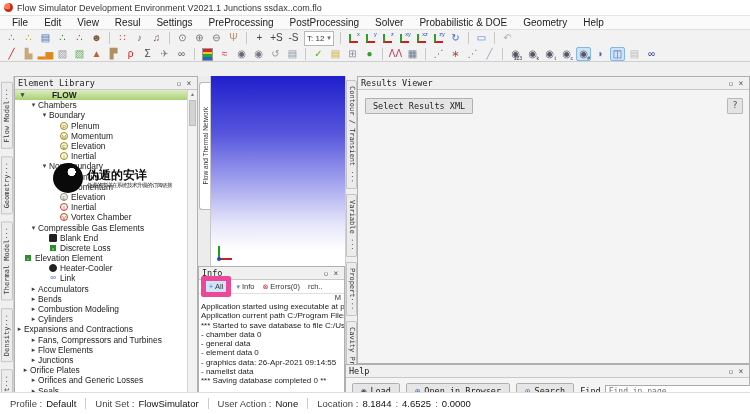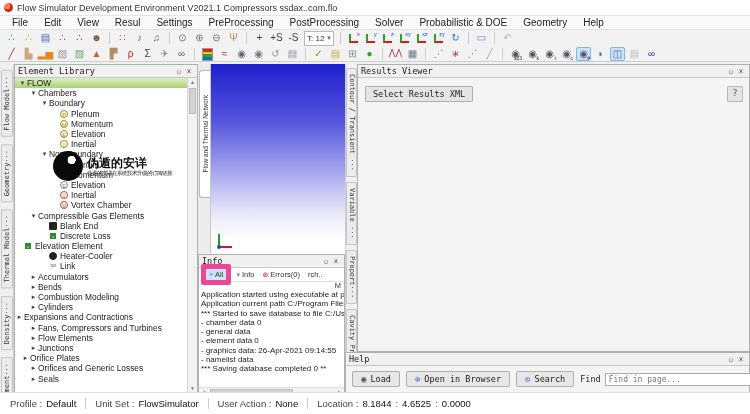--- a/index.html
+++ b/index.html
@@ -18,32 +18,32 @@
   .tb-btn.active{background:#cde3f7;border-color:#84b6e0;}
   .tb-glyph{font-size:10px;line-height:10px;}
   .tb-sub{position:absolute;right:0;bottom:-1px;font-size:5px;color:#334;line-height:5px;}
   .tb-sep{width:1px;height:12px;background:#c8c8c8;margin:0 4px;}
   .tb-select{display:flex;align-items:center;height:13px;border:1px solid #b8b8b8;background:#fff;font-size:8px;color:#333;padding:0 2px;margin:0 2px;}
   .tb-caret{font-size:7px;color:#666;margin-left:3px;}
   .axis-shape{width:9px;height:9px;border-left:2px solid #2e9e2e;border-bottom:2px solid #cc2020;box-sizing:border-box;display:inline-block;}
   .axis-label{position:absolute;right:0;top:-1px;font-size:5.5px;color:#2244cc;line-height:6px;}
   .colorbar-shape{width:9px;height:11px;display:inline-block;background:linear-gradient(to bottom,#d22 0 25%,#ec2 25% 50%,#2a2 50% 75%,#26c 75%);border:1px solid #999;}
   
-  #main{position:absolute;left:0;top:64px;width:750px;height:330px;}
+  #main{position:absolute;left:0;top:76px;width:750px;height:330px;}
   
   #left-strip{position:absolute;left:0;top:0;width:14px;height:330px;background:#f0f0f0;border-right:1px solid #d0d0d0;box-sizing:border-box;display:flex;flex-direction:column;align-items:center;padding-top:6px;}
   .side-tab{writing-mode:vertical-rl;transform:rotate(180deg);font-family:"DejaVu Sans Mono",monospace;font-size:7px;color:#333;background:#ececec;border:1px solid #c4c4c4;border-radius:2px 0 0 2px;padding:5px 0;margin-bottom:7px;white-space:nowrap;line-height:10px;}
   
   #element-lib{position:absolute;left:14px;top:0;width:184px;height:330px;background:#fff;border:1px solid #b0b0b0;box-sizing:border-box;}
   .panel-header{height:13px;background:#f0f0f0;border-bottom:1px solid #c8c8c8;display:flex;align-items:center;font-family:"DejaVu Sans Mono",monospace;font-size:8.5px;color:#222;padding:0 3px;box-sizing:border-box;}
   .panel-header .ph-title{flex:1 1 auto;white-space:nowrap;overflow:hidden;}
   .ph-btn{font-size:8px;color:#555;width:10px;text-align:center;line-height:11px;}
   #tree{position:absolute;left:0;top:13px;right:10px;bottom:0;overflow:hidden;}
   .tree-row{display:flex;align-items:center;height:10.2px;font-size:8.4px;color:#222;white-space:nowrap;}
-  .tree-row.selected{background:linear-gradient(to bottom,#ddeec0,#a9d077);font-weight:normal;}
+  .tree-row.selected{background:linear-gradient(to bottom,#ddeec0,#a9d077);font-weight:bold;gap:25px;}
   .tree-arrow{width:9px;font-size:7px;color:#444;text-align:center;flex:0 0 auto;line-height:8px;}
   .tree-ic{flex:0 0 auto;width:8px;height:8px;border-radius:50%;font-size:5.5px;line-height:8px;text-align:center;margin-right:3px;box-sizing:border-box;}
   .tree-ic.square{border-radius:1px;}
   .tree-label{overflow:hidden;}
   #tree-scroll{position:absolute;right:0;top:13px;width:10px;bottom:0;background:#f2f2f2;border-left:1px solid #d5d5d5;box-sizing:border-box;}
   .scr-arrow{height:9px;font-size:5px;color:#777;text-align:center;line-height:9px;}
   .scr-thumb{position:absolute;left:1px;right:1px;top:10px;height:26px;background:#d3d3d3;border:1px solid #bbb;box-sizing:border-box;}
   #tree-scroll .down{position:absolute;bottom:0;left:0;right:0;}
   
   #watermark{position:absolute;left:38px;top:86px;z-index:6;width:130px;pointer-events:none;}
@@ -101,21 +101,21 @@
   .sb-sep{width:1px;height:11px;background:#ccc;margin:0 9px;}
   .sb-colon{color:#666;margin:0 4px;}
 </style>
 </head>
 <body>
 
 <div id="app">
 
   <div id="titlebar">
     <span id="app-icon"></span>
-    <span id="title-text">Flow Simulator Development Environment V2021.1 Compressors ssdax..com.flo</span>
+    <span id="title-text">Flow Simulator Development Environment V2021.1 Junctions ssdax..com.flo</span>
   </div>
 
   <div id="menubar">
       <div class="menu-item">File</div>
       <div class="menu-item">Edit</div>
       <div class="menu-item">View</div>
       <div class="menu-item">Resul</div>
       <div class="menu-item">Settings</div>
       <div class="menu-item">PreProcessing</div>
       <div class="menu-item">PostProcessing</div>

